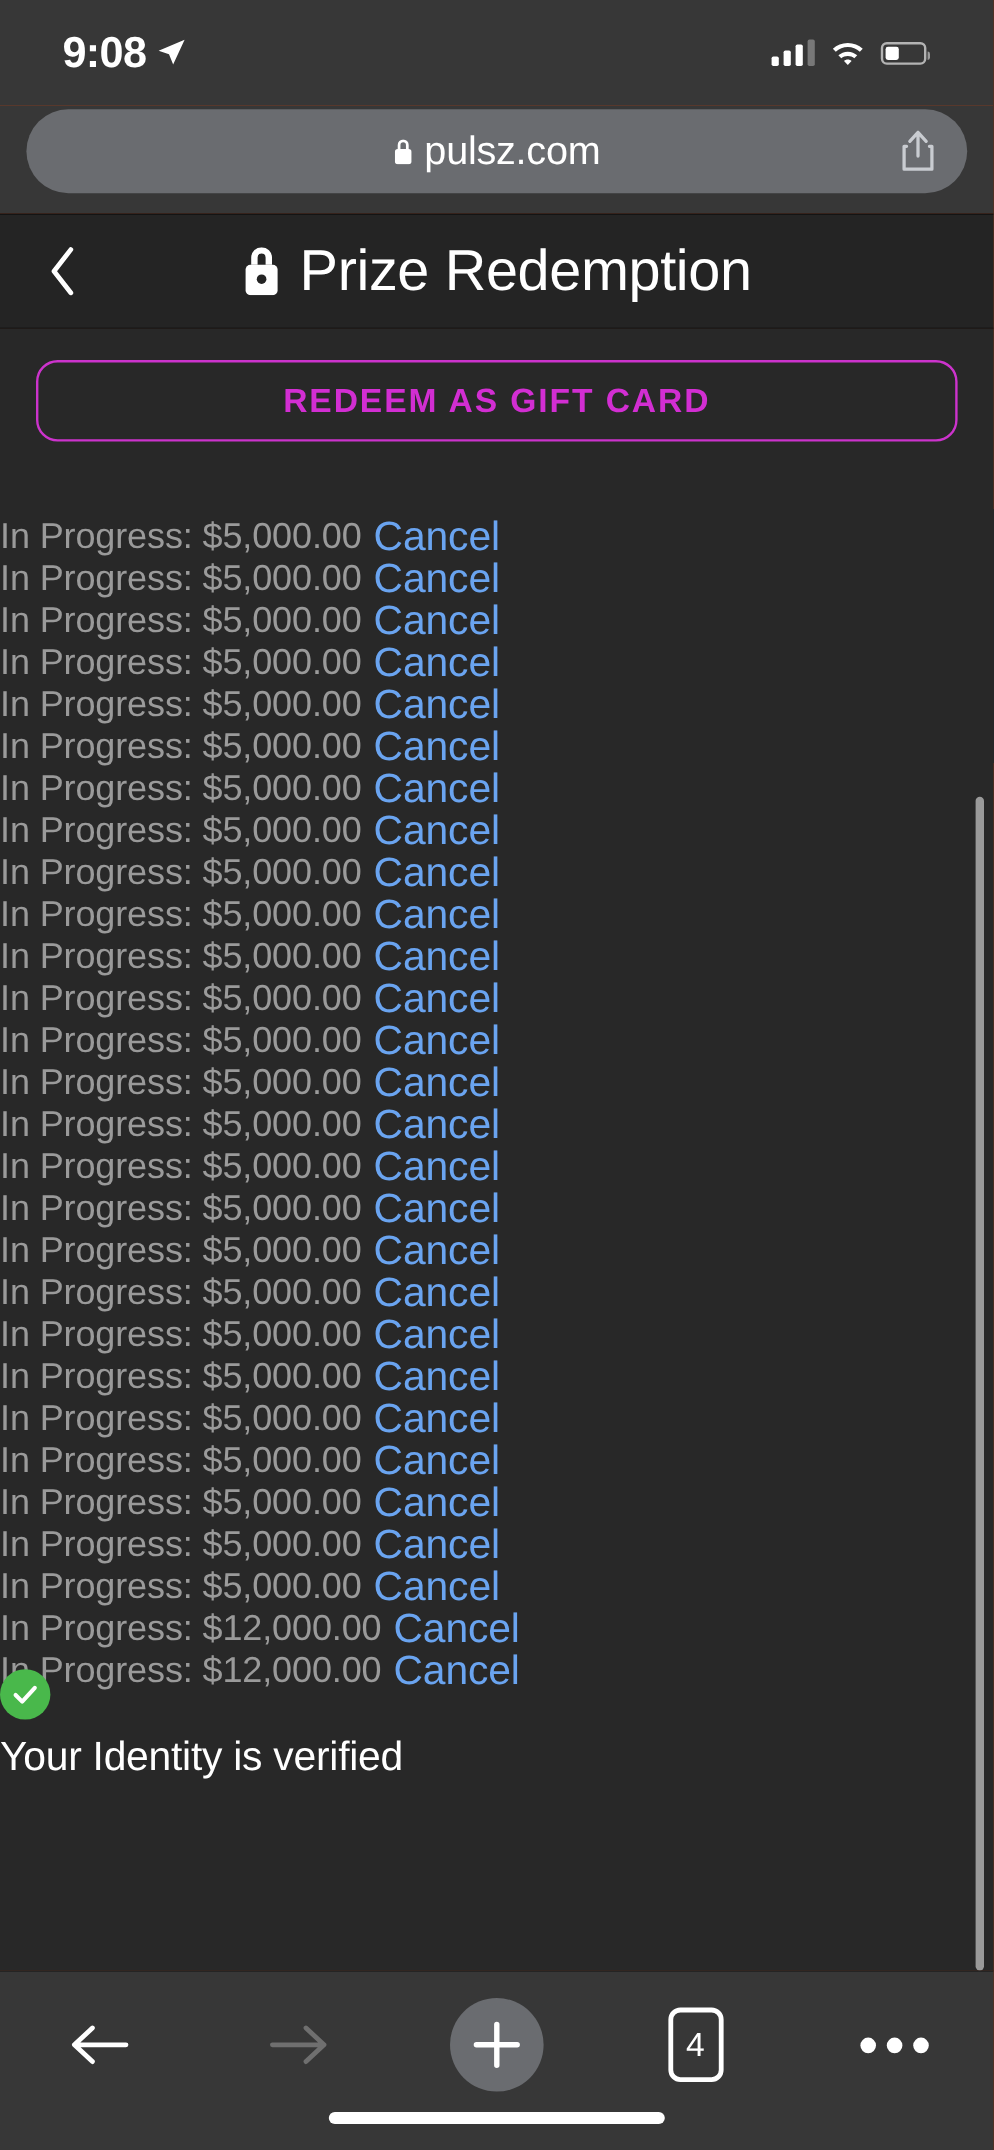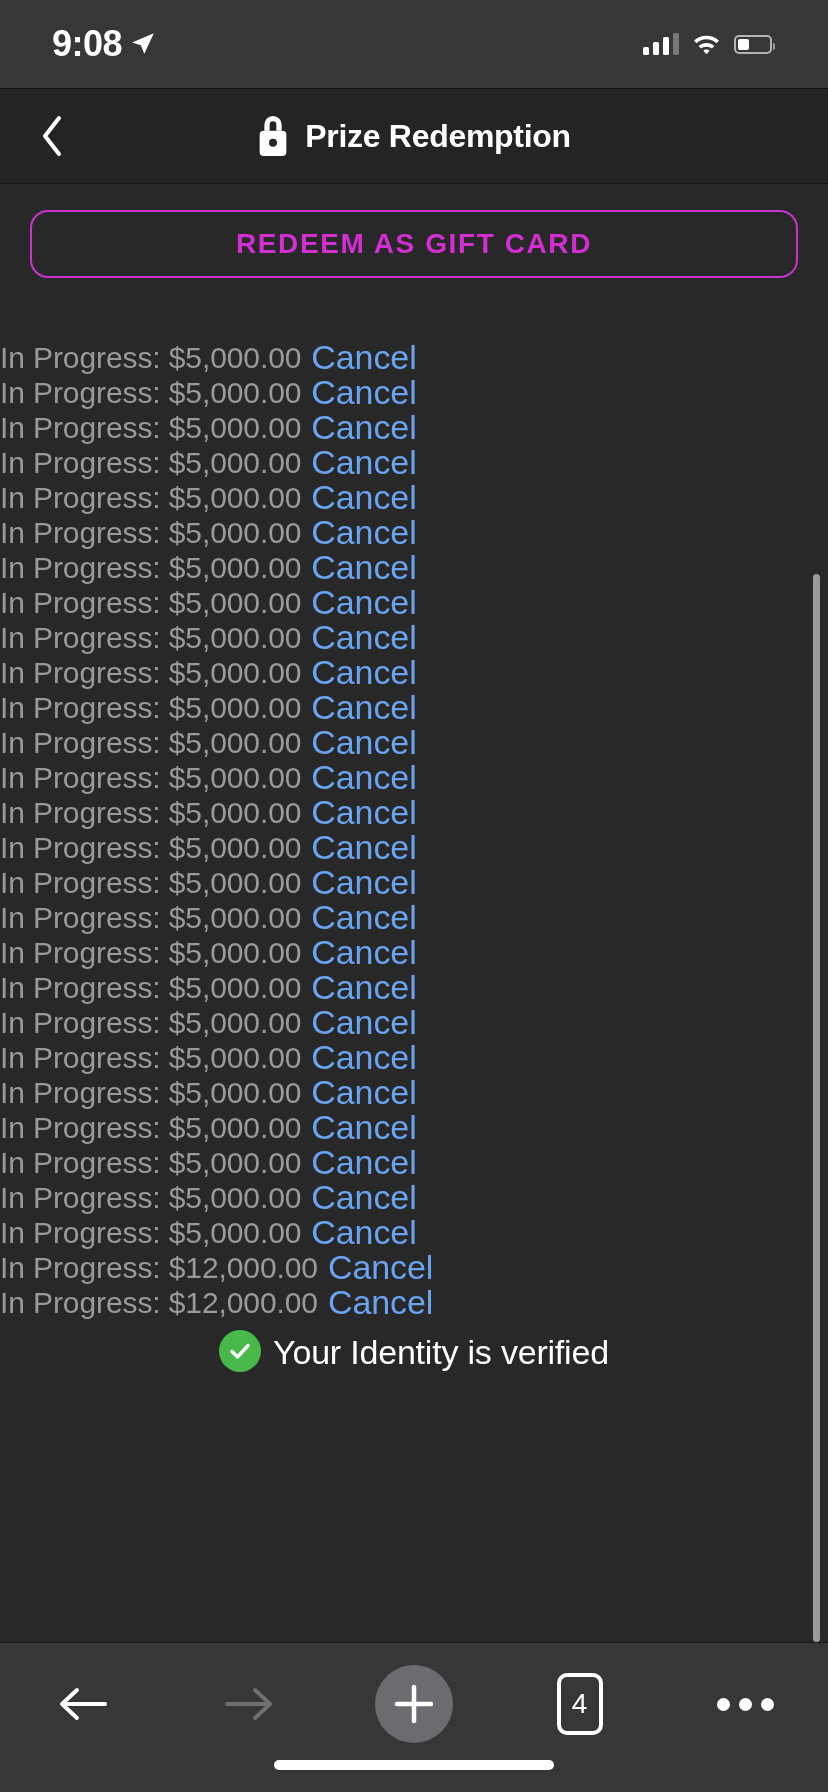--- a/index.html
+++ b/index.html
@@ -107,22 +107,22 @@
   }
   .back-chevron svg { display:block; }
   .header-title {
     position:absolute; left:0; right:0;
     display:flex; align-items:center; justify-content:center;
     gap: 16px;
     pointer-events:none;
   }
   .header-title span {
     color: #ffffff;
-    font-size: 32px;
-    font-weight: 700;
+    font-size: 48px;
+    font-weight: 400;
     letter-spacing: -0.3px;
   }
   .lock-big { width: 32px; height: 40px; display:block; }
 
   
   .content {
     flex: 1 1 auto;
     position: relative;
     background: #282828;
     overflow: hidden;
@@ -157,22 +157,23 @@
     letter-spacing: -0.1px;
   }
   .row .cancel {
     color: #6aa4f0;
     font-size: 34px;
     letter-spacing: -0.1px;
   }
   .verified {
     height: 50px;
     margin-top: 2px;
-    display:flex; align-items:flex-end; justify-content:center;
+    display:flex; align-items:flex-start; justify-content:center;
     gap: 12px;
+    flex-direction: column;
   }
   .check-circle {
     width: 42px; height: 42px; border-radius: 50%;
     background: #49b84b;
     display:flex; align-items:center; justify-content:center;
     flex: 0 0 42px;
   }
   .check-circle svg { display:block; }
   .verified-text {
     color: #ffffff;
@@ -249,20 +250,35 @@
         <path d="M12 2.2c4 0 7.6 1.5 10.3 4l-2 2.1C18 6.2 15.1 5 12 5S6 6.2 3.7 8.3l-2-2.1C4.4 3.7 8 2.2 12 2.2z" fill="#ffffff"></path>
         <path d="M12 8.2c2.5 0 4.8 1 6.5 2.5l-2 2.1C15.3 11.8 13.7 11.2 12 11.2s-3.3.6-4.5 1.6l-2-2.1C7.2 9.2 9.5 8.2 12 8.2z" fill="#ffffff"></path>
         <path d="M12 13.6c1 0 1.9.4 2.6 1L12 17.4l-2.6-2.8c.7-.6 1.6-1 2.6-1z" fill="#ffffff"></path>
       </svg>
       <div class="battery">
           <b></b>
         </div>
     </div>
   </div>
 
+  <div class="urlbar-wrap">
+    <div class="urlbar">
+      <div class="url-text">
+        <svg class="lock-small" viewBox="0 0 14 18">
+          <path d="M7 0a4 4 0 0 0-4 4v3h2V4a2 2 0 1 1 4 0v3h2V4a4 4 0 0 0-4-4z" fill="#ffffff"></path>
+          <rect x="1" y="7" width="12" height="11" rx="2" fill="#ffffff"></rect>
+        </svg>
+        <span>pulsz.com</span>
+      </div>
+      <svg class="share-btn" viewBox="0 0 22 26">
+        <path d="M11 1.5 L6 7 M11 1.5 L16 7 M11 1.5 V16" stroke="#c9ccd1" stroke-width="2" fill="none" stroke-linecap="round"></path>
+        <path d="M4 10 H2.5 V24 H19.5 V10 H18" stroke="#c9ccd1" stroke-width="2" fill="none" stroke-linejoin="round" stroke-linecap="round"></path>
+      </svg>
+    </div>
+  </div>
 
   <div class="page-header">
     <div class="back-chevron">
       <svg width="24" height="42" viewBox="0 0 24 42">
         <path d="M19 3 L5 21 L19 39" stroke="#ffffff" stroke-width="4" fill="none" stroke-linecap="round" stroke-linejoin="round"></path>
       </svg>
     </div>
     <div class="header-title">
       <svg class="lock-big" viewBox="0 0 24 30">
         <path d="M12 0a6.5 6.5 0 0 0-6.5 6.5V11h4V6.5a2.5 2.5 0 1 1 5 0V11h4V6.5A6.5 6.5 0 0 0 12 0z" fill="#ffffff"></path>

